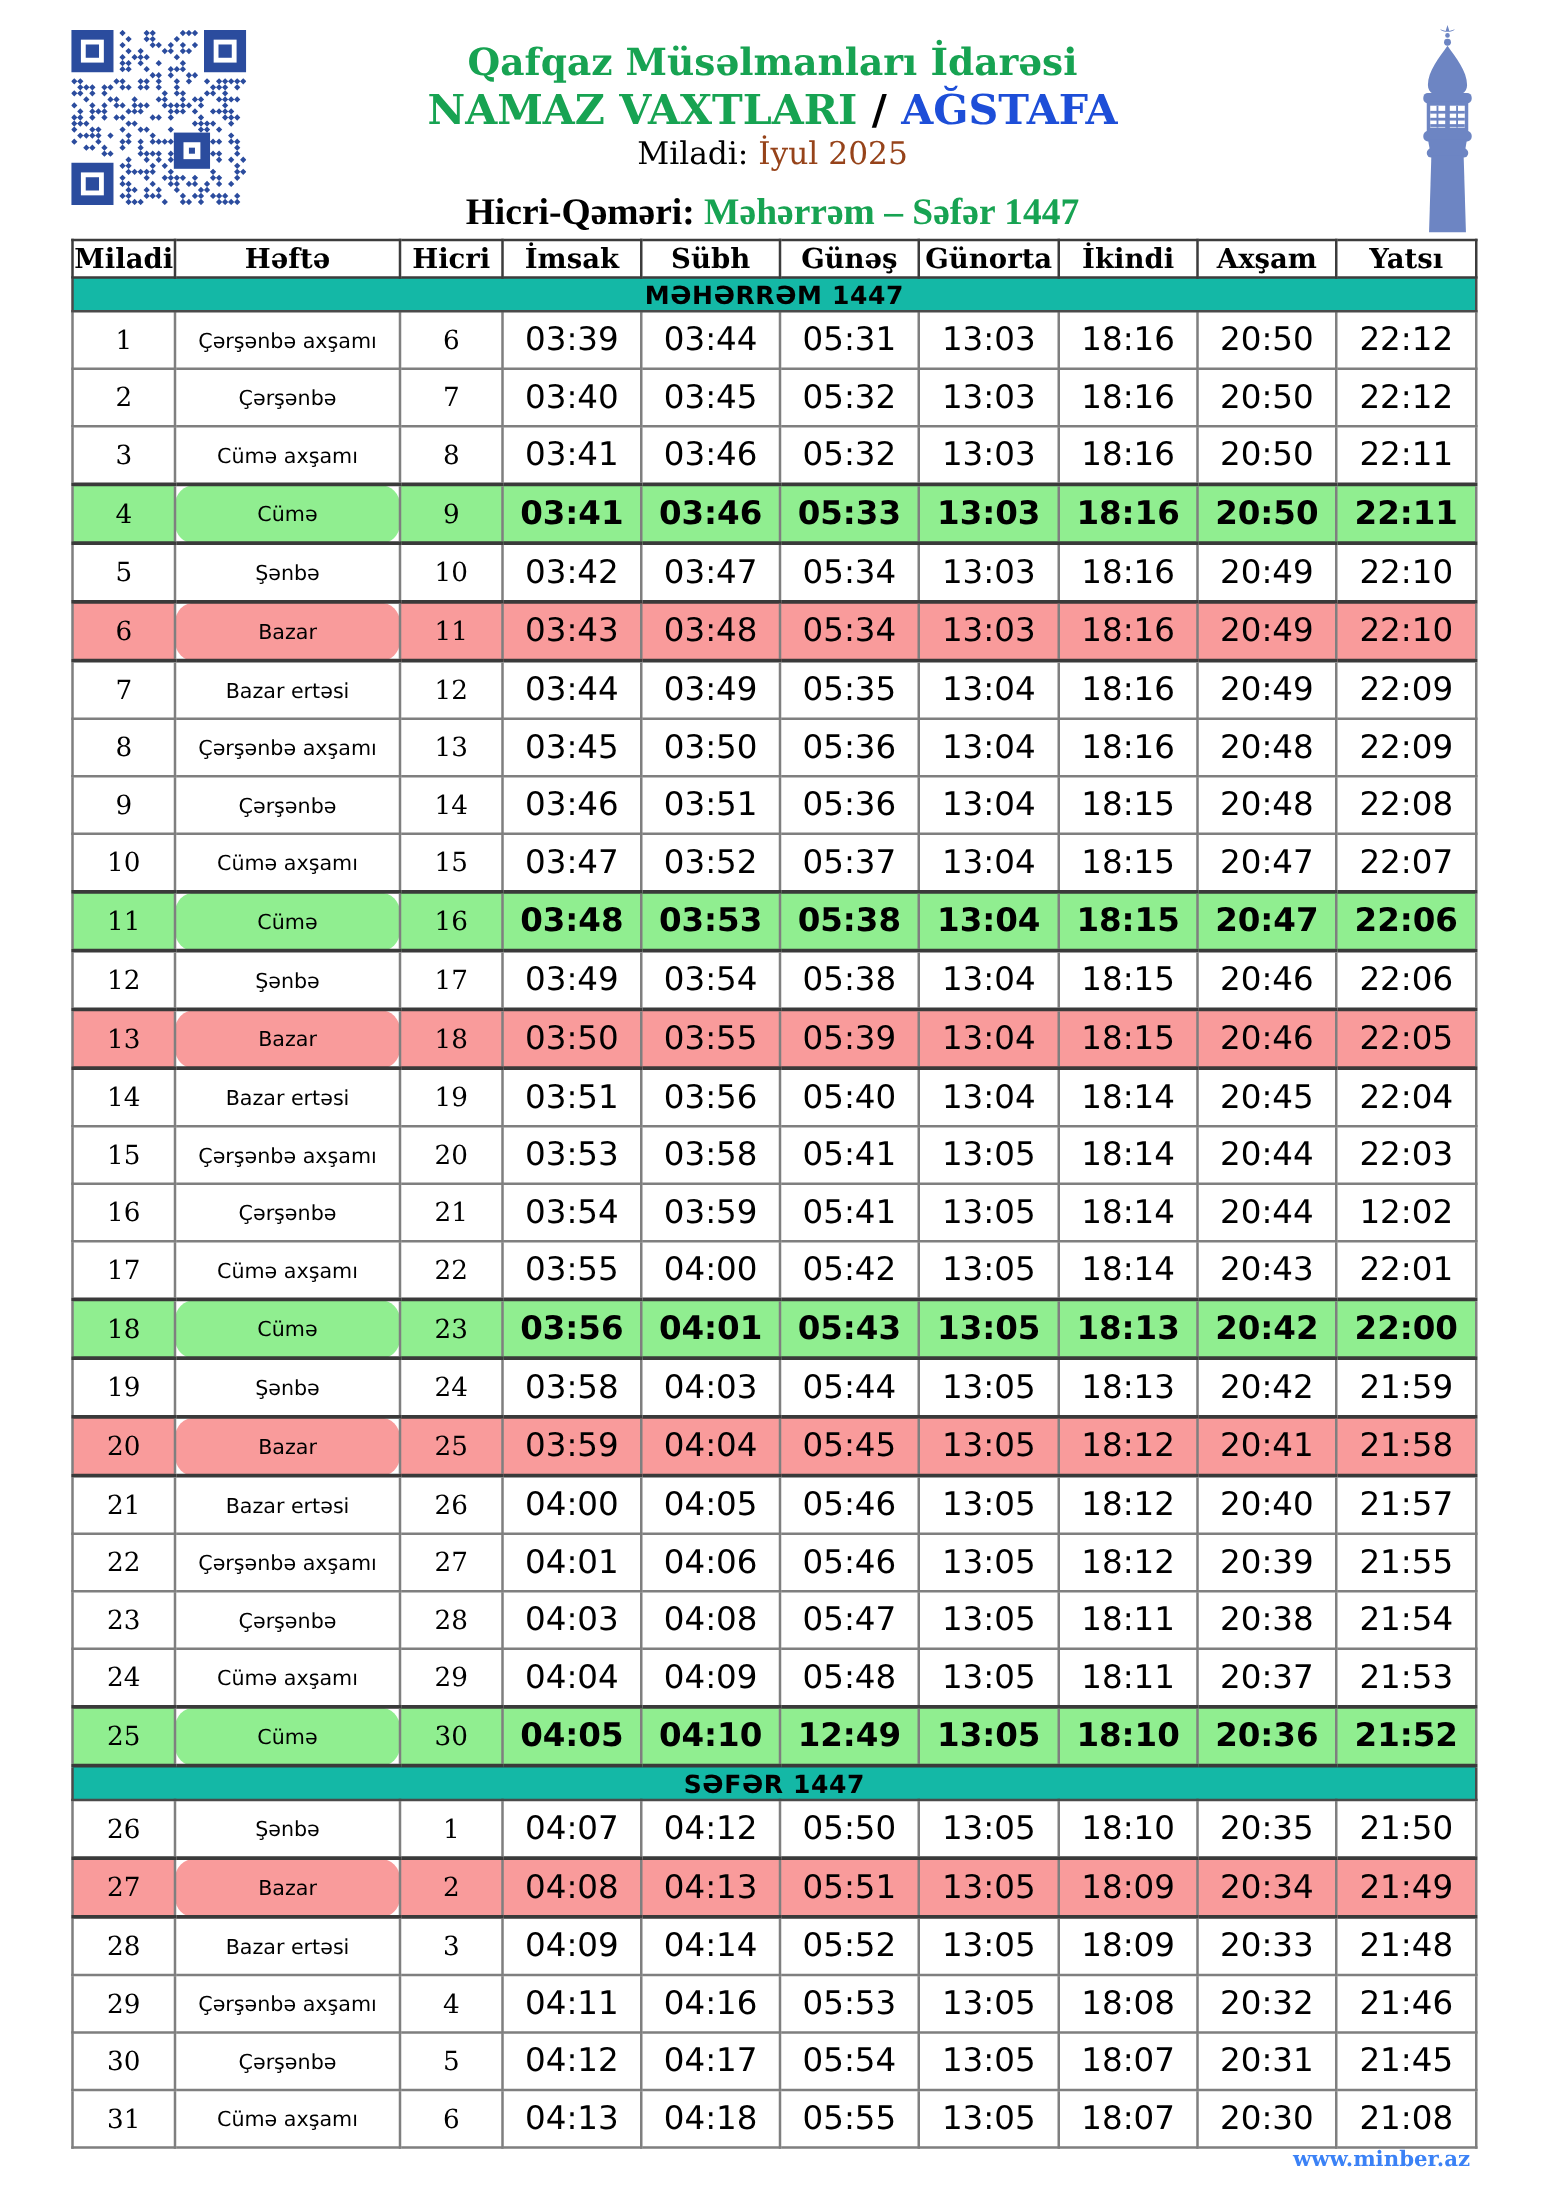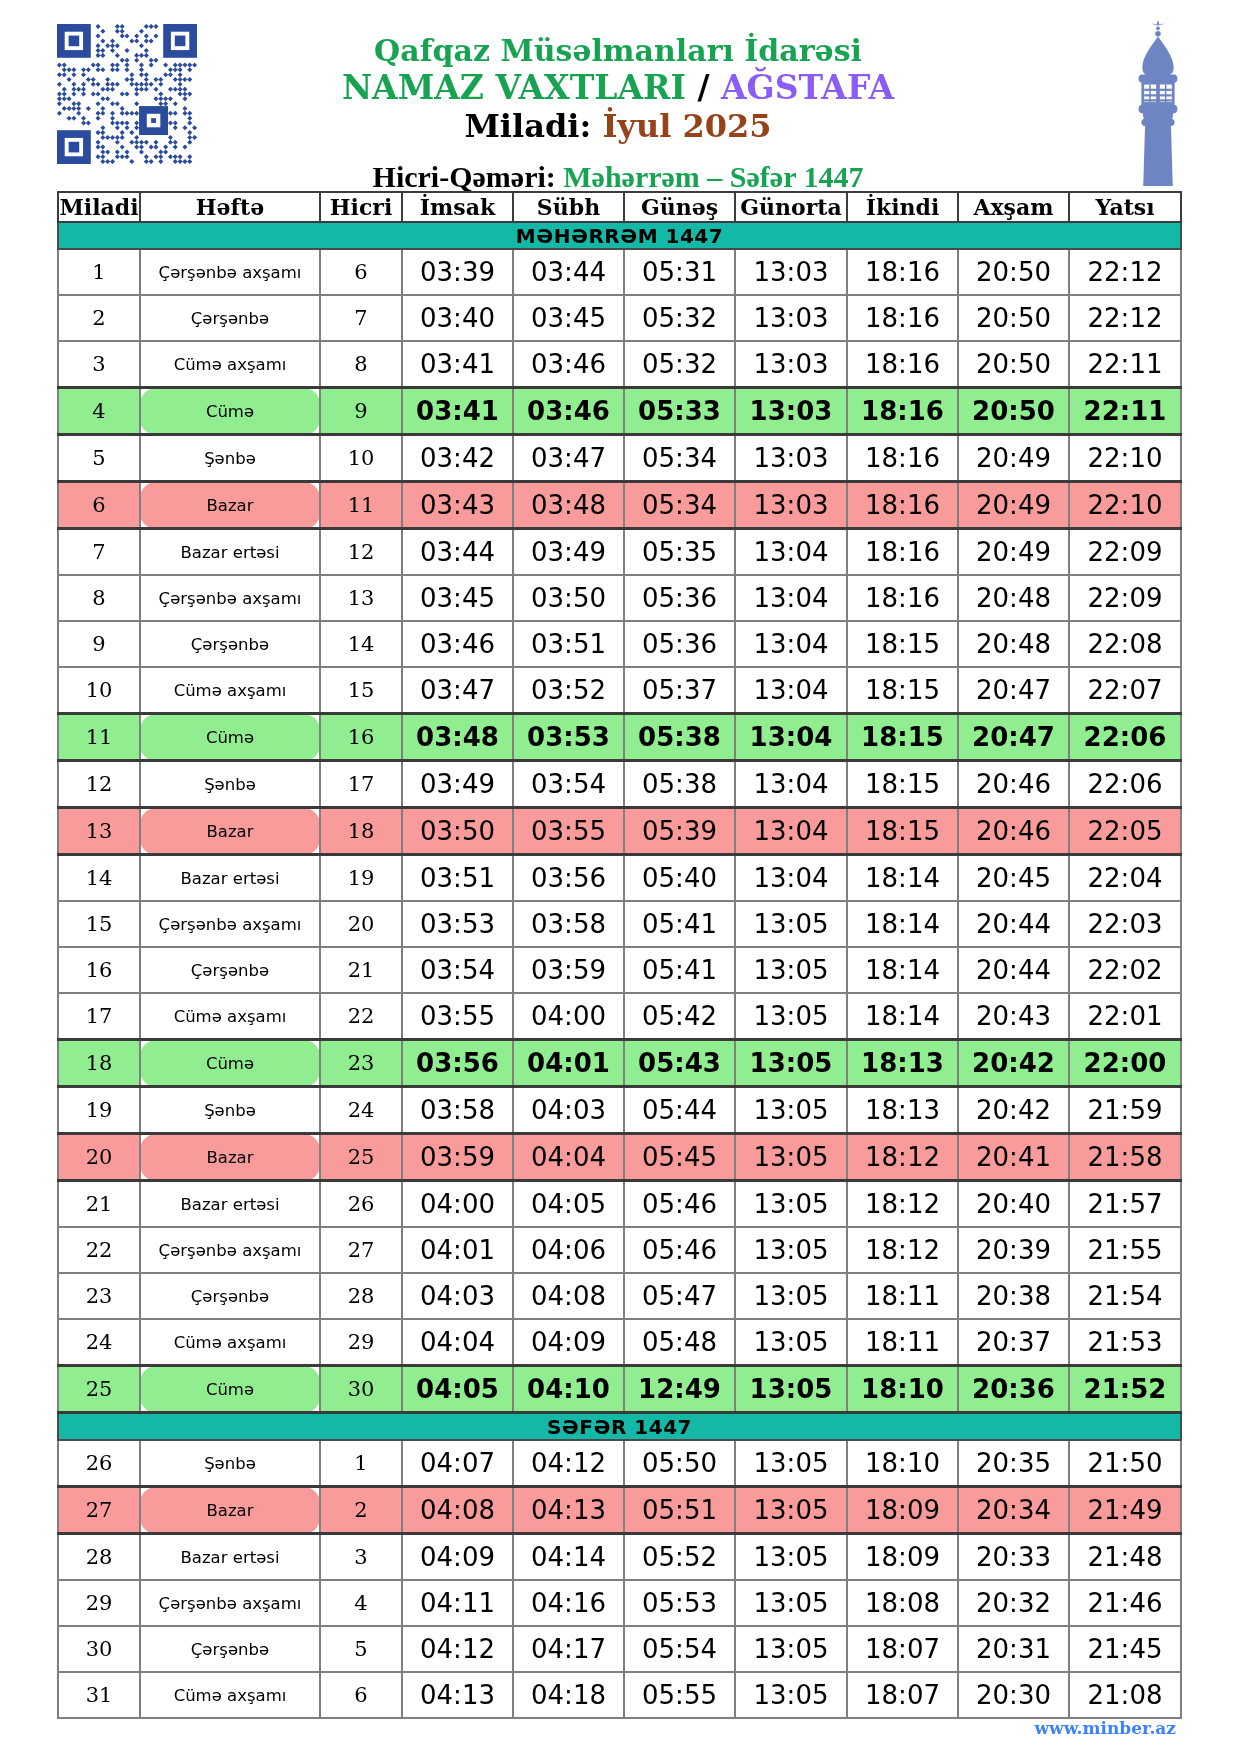--- a/index.html
+++ b/index.html
@@ -5,24 +5,24 @@
   html,body{margin:0;padding:0;background:#ffffff;}
   .page{position:relative;width:1236px;height:1754px;background:#ffffff;overflow:hidden;
         font-family:"DejaVu Serif", serif;}
 
   
   .qr{position:absolute;left:57px;top:24px;width:140px;height:140px;}
   .minaret{position:absolute;left:1132px;top:20px;width:52px;height:166px;}
   .titles{position:absolute;left:200px;right:200px;top:34px;text-align:center;line-height:1.12;}
   .t-org{font-size:30px;font-weight:bold;}
   .t-main{font-size:33px;font-weight:bold;margin-top:2px;}
-  .t-miladi{font-size:32px;font-weight:bold;margin-top:2px;}
+  .t-miladi{font-size:25px;font-weight:normal;margin-top:2px;}
   .t-hicri{font-size:30px;font-weight:bold;margin-top:16px;font-family:Liberation Serif, serif;}
   .c-green{color:#17A352;}
-  .c-blue{color:#8b5cf6;}
+  .c-blue{color:#1d4ed8;}
   .c-brown{color:#96431A;}
   .c-black{color:#000000;}
 
   
   table.pt{position:absolute;left:57px;top:191px;width:1123px;border-collapse:collapse;
            table-layout:fixed;}
   table.pt th, table.pt td{padding:0;text-align:center;vertical-align:middle;color:#000;}
   table.pt th{border:2px solid #3c3c3c;height:28px;font-family:"DejaVu Serif",serif;
               font-weight:bold;font-size:22px;background:#fff;}
   table.pt td{border:2px solid #7f7f7f;background:#fff;}
@@ -308,21 +308,21 @@
         <tr class="data">
           <td class="c-miladi">16</td>
           <td class="c-hefte">Çərşənbə</td>
           <td class="c-hicri">21</td>
           <td class="c-time">03:54</td>
           <td class="c-time">03:59</td>
           <td class="c-time">05:41</td>
           <td class="c-time">13:05</td>
           <td class="c-time">18:14</td>
           <td class="c-time">20:44</td>
-          <td class="c-time">22:02</td>
+          <td class="c-time">12:02</td>
         </tr>
         <tr class="data">
           <td class="c-miladi">17</td>
           <td class="c-hefte">Cümə axşamı</td>
           <td class="c-hicri">22</td>
           <td class="c-time">03:55</td>
           <td class="c-time">04:00</td>
           <td class="c-time">05:42</td>
           <td class="c-time">13:05</td>
           <td class="c-time">18:14</td>

